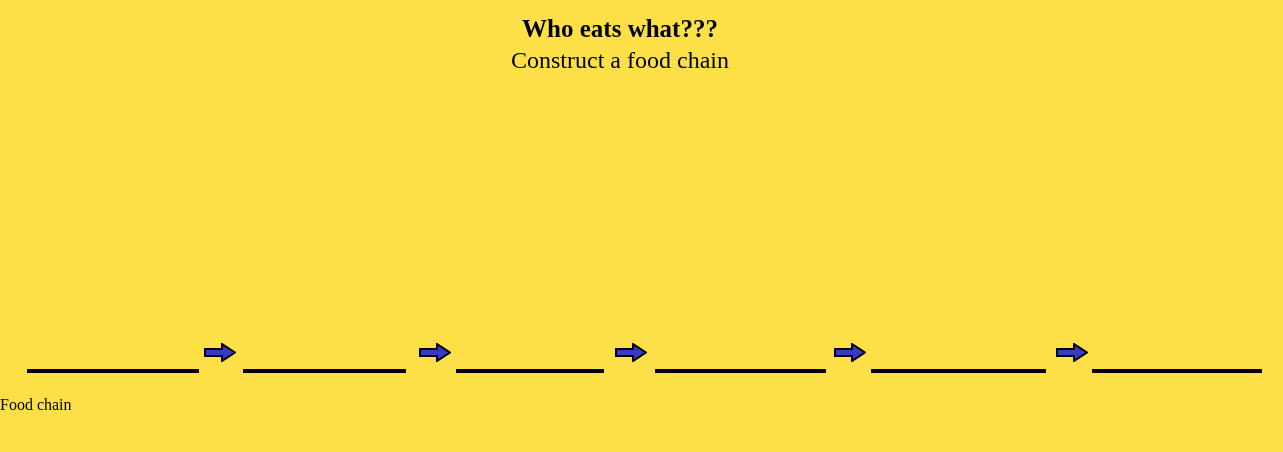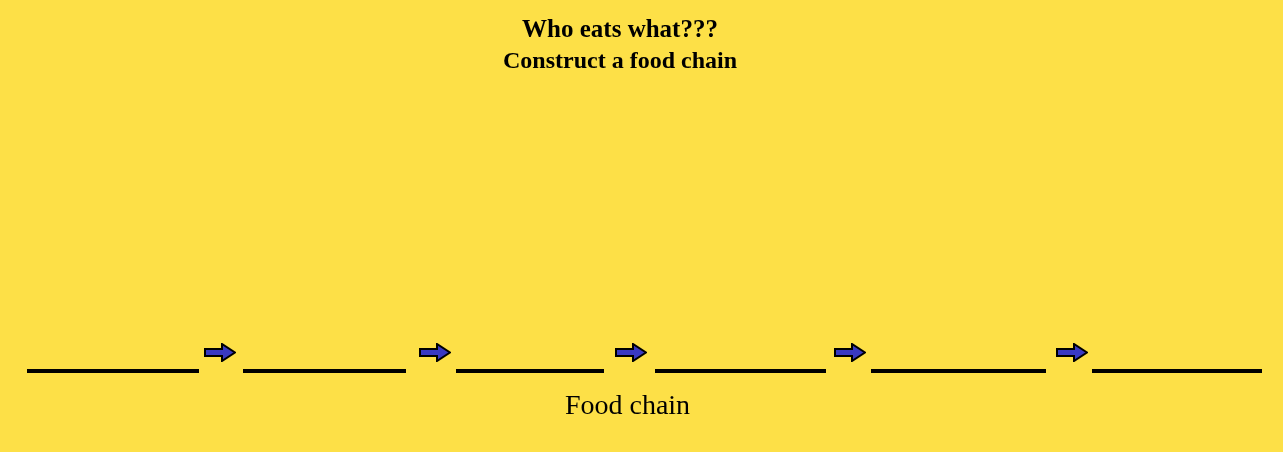--- a/index.html
+++ b/index.html
@@ -20,21 +20,21 @@
     right: 43px;
     text-align: center;
   }
   .title {
     font-size: 25px;
     font-weight: bold;
     line-height: 30px;
   }
   .subtitle {
     font-size: 24px;
-    font-weight: bold;
+    font-weight: normal;
     line-height: 32px;
   }
   .chain-row {
     position: absolute;
     top: 0;
     left: 0;
     width: 1283px;
     height: 452px;
   }
   .blank {
@@ -48,22 +48,21 @@
     top: 343px;
     width: 32px;
     height: 19px;
   }
   .arrow svg { display: block; width: 100%; height: 100%; }
   .chain-label {
     position: absolute;
     top: 391px;
     left: 0;
     right: 28px;
-    text-align: center;
-    font-size: 28px;
+    font-size: 16px;
     line-height: 28px;
   }
 </style>
 </head>
 <body>
 
 <div class="page">
 
   <div class="header">
     <div class="title">Who eats what???</div>

